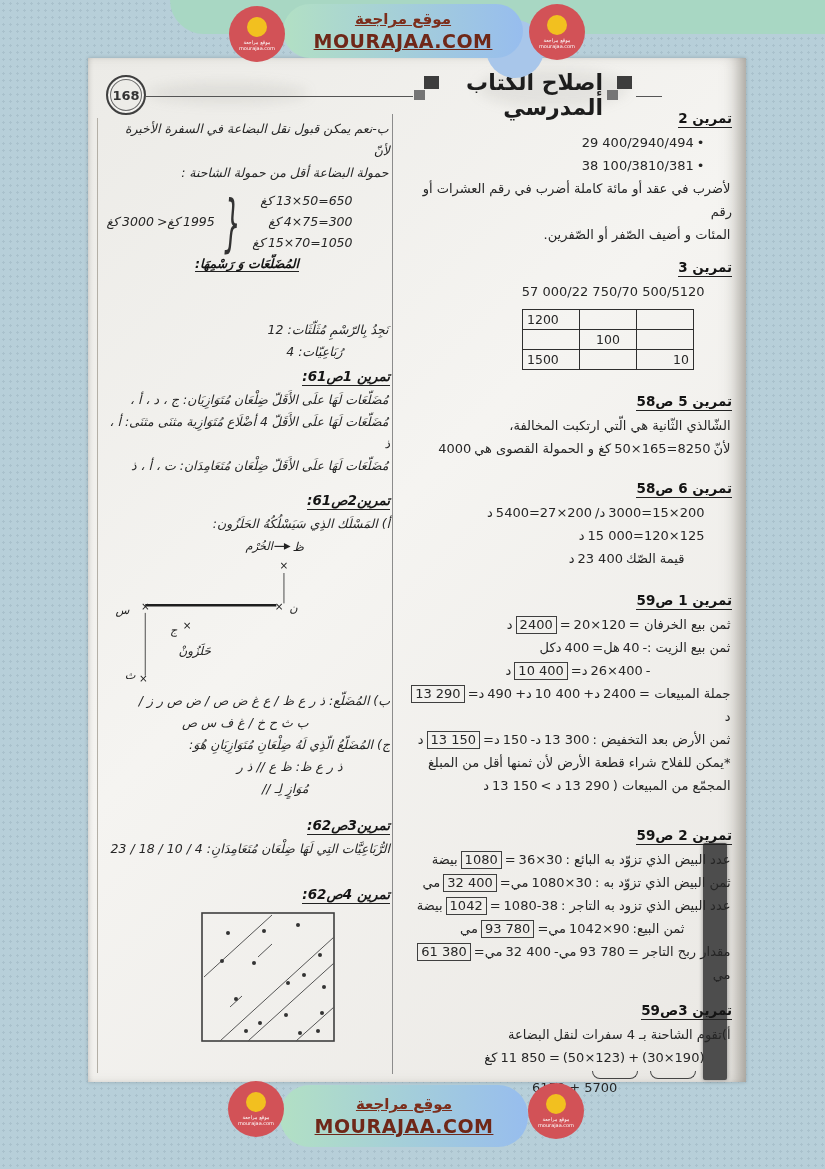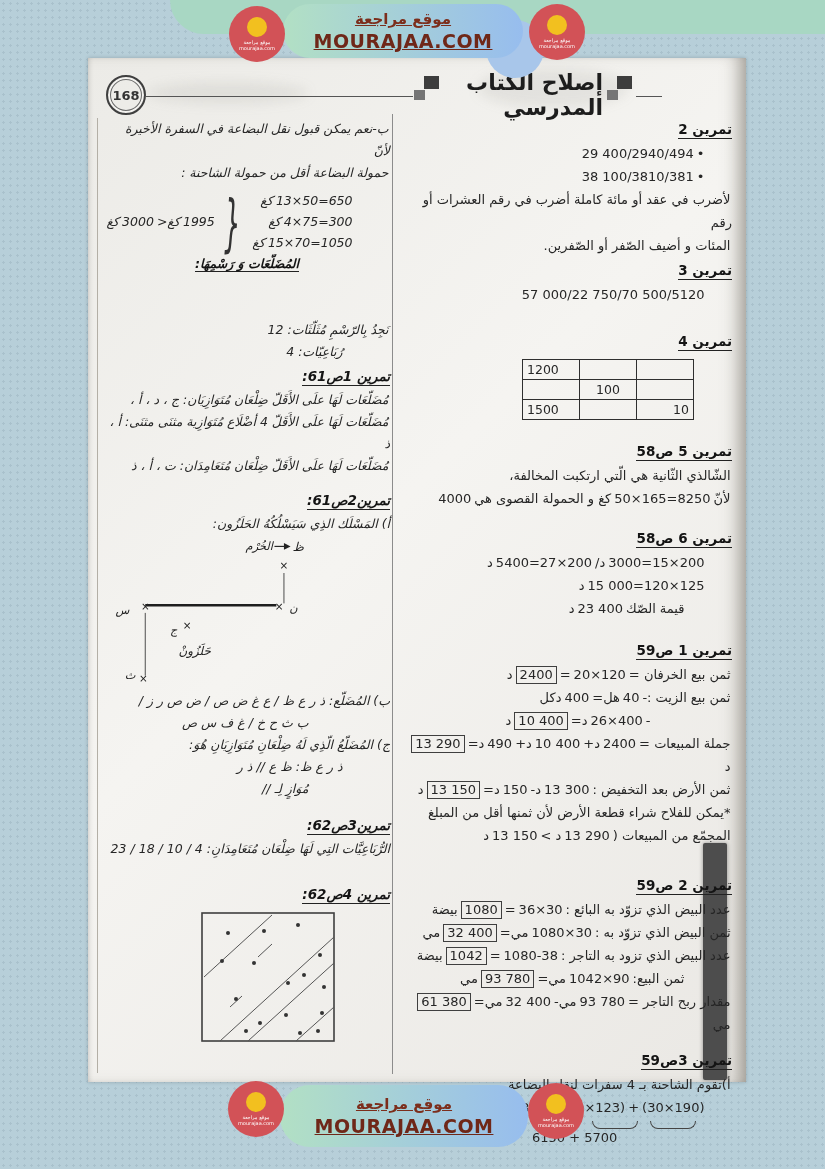--- a/index.html
+++ b/index.html
@@ -37,21 +37,21 @@
   .circle168{position:absolute;left:18px;top:17px;width:36px;height:36px;border:2px solid #3f3f3f;
         border-radius:50%;box-shadow:inset 0 0 0 2px #f4f3f0, inset 0 0 0 3px #6b6b6b;
         display:flex;align-items:center;justify-content:center;font-size:13px;font-weight:bold;color:#333;}
   .hline{position:absolute;height:0;border-top:1.3px solid #555;}
   .sqm{position:absolute;width:26px;height:24px;}
   .sqm .sq1{position:absolute;right:0;top:0;width:15px;height:13px;background:#3d3d3d;}
   .sqm .sq2{position:absolute;left:1px;bottom:0;width:11px;height:10px;background:#757575;}
   .ptitle{position:absolute;left:335px;top:12px;width:180px;font-size:22px;font-weight:bold;color:#1d1d1d;direction:rtl;}
   
   .col{position:absolute;direction:rtl;color:#262626;}
-  .col-r{left:312px;top:56px;width:332px;font-size:13px;}
+  .col-r{left:312px;top:45px;width:332px;font-size:13px;}
   .col-l{left:14px;top:54px;width:288px;font-size:12.5px;font-style:italic;}
   .line{line-height:23px;text-align:right;padding-left:2px;}
   .col-l .line{line-height:22px;}
   .line>span{unicode-bidi:isolate;margin:0 1.5px;}
   .sec{margin:0 0 1px;line-height:22px;text-align:right;}
   .sec>span{font-weight:bold;font-size:13.5px;color:#141414;border-bottom:1.3px solid #222;padding-bottom:1px;}
   .nbox{border:1px solid #3f3f3f;padding:0 3px;display:inline-block;line-height:16px;}
   .ind{margin-right:26px;}
   .ind2{margin-right:46px;}
   .cen{margin-right:80px;}
@@ -121,26 +121,25 @@
 
   <div class="col col-r">
     <div class="sec" style="margin-top:4px;"><span>تمرين 2</span></div>
     <div>
         <div class="line ind"><span>•</span><span dir="ltr">29&nbsp;400/2940/494</span></div>
         <div class="line ind"><span>•</span><span dir="ltr">38&nbsp;100/3810/381</span></div>
         <div class="line "><span>لأضرب في عقد أو مائة كاملة أضرب في رقم العشرات أو رقم</span></div>
         <div class="line "><span>المئات و أضيف الصّفر أو الصّفرين.</span></div>
       </div>
 
-    <div class="sec" style="margin-top:2px;"><span>تمرين 3</span></div>
+    <div class="sec" style="margin-top:10px;"><span>تمرين 3</span></div>
     <div>
         <div class="line ind"><span dir="ltr">57&nbsp;000/22&nbsp;750/70&nbsp;500/5120</span></div>
       </div>
 
-    <div class="sec" style="margin-top:24px;"><span>تمرين 4</span></div>
     <table class="ex4">
       <tbody>
           <tr>
             <td>1200</td>
             <td></td>
             <td></td>
           </tr>
       <tr>
             <td></td>
             <td>100</td>

